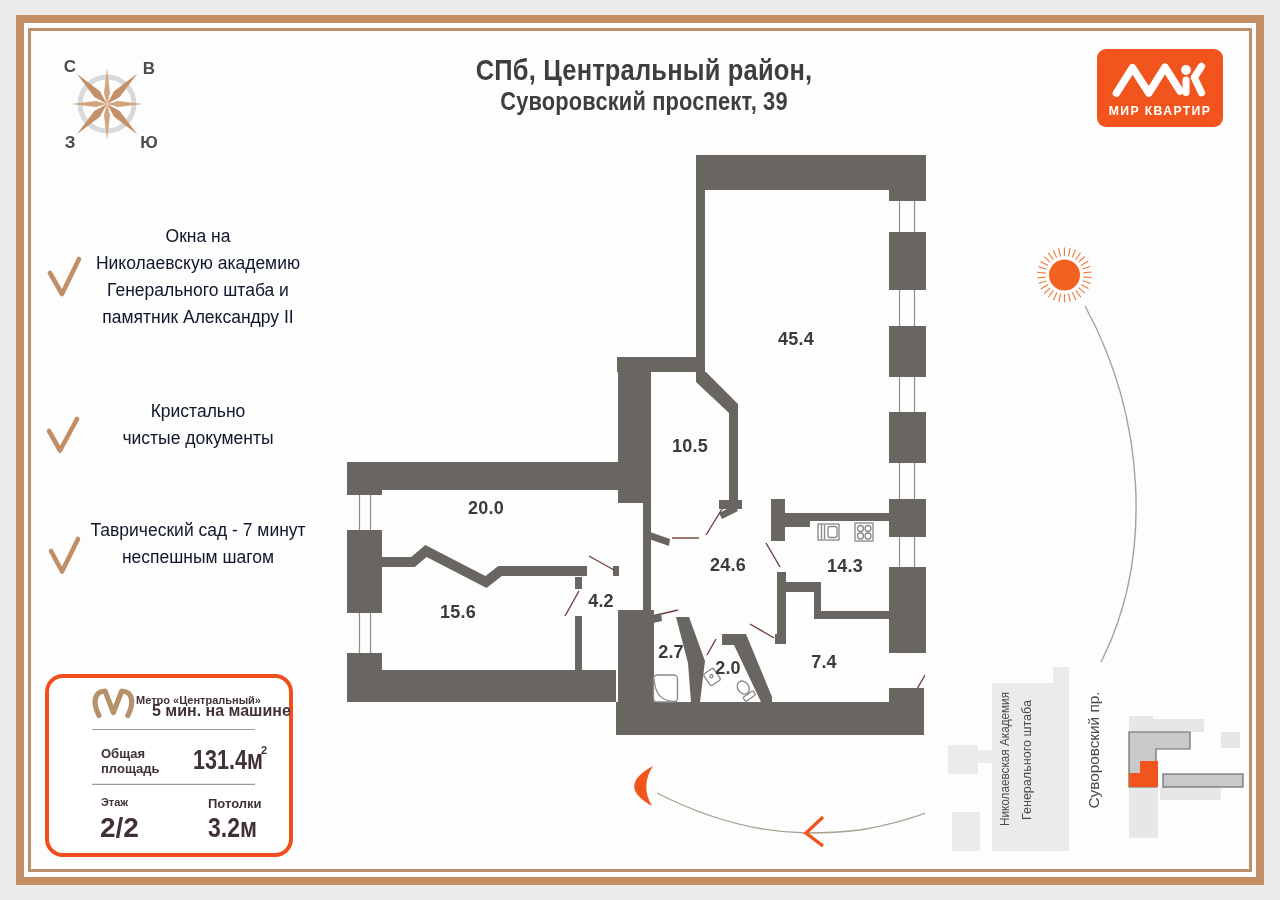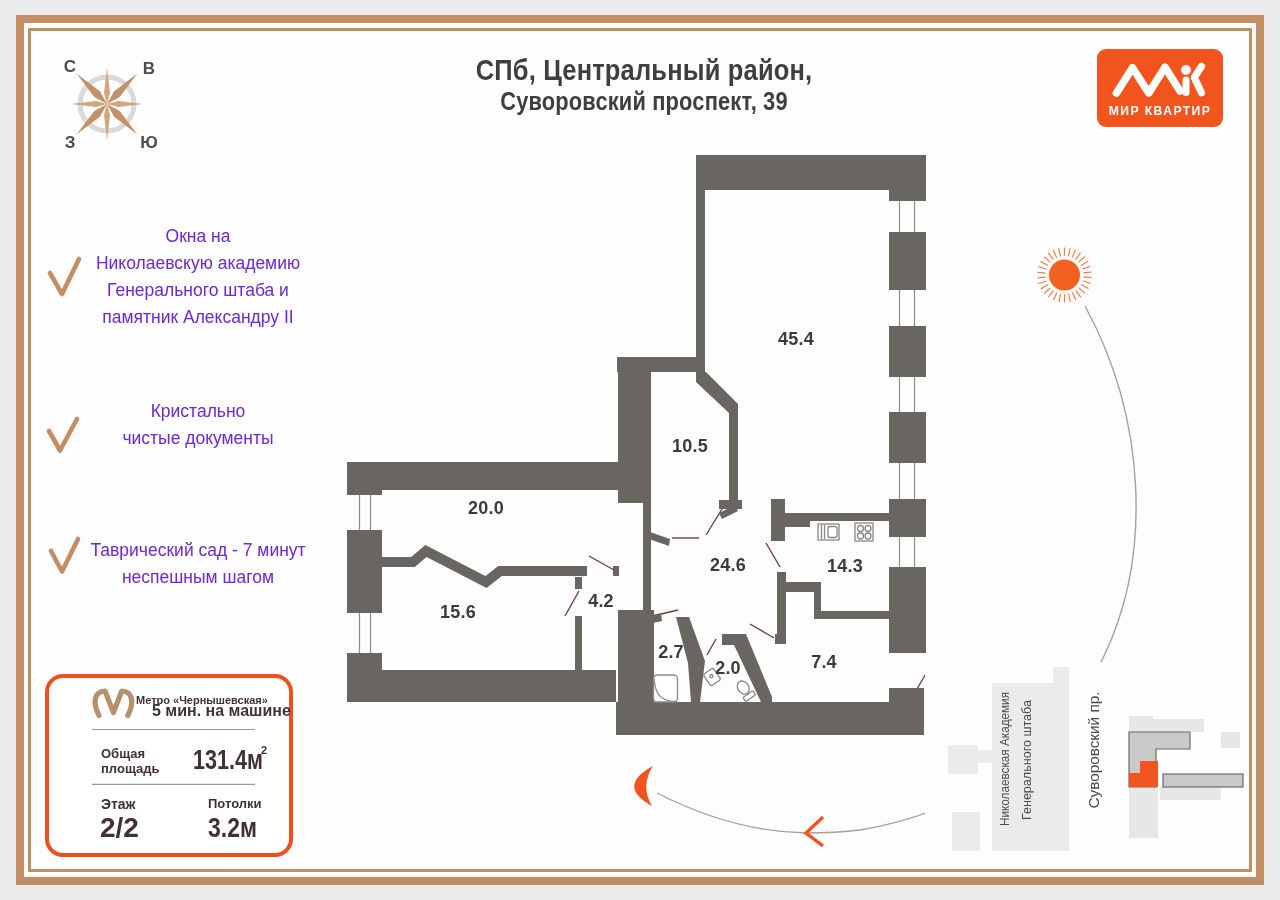--- a/index.html
+++ b/index.html
@@ -2,43 +2,43 @@
 <html><head>
 <meta charset="utf-8">
 <style>
   html,body{margin:0;padding:0;}
   body{width:1280px;height:900px;background:#ebebeb;font-family:"Liberation Sans",sans-serif;position:relative;overflow:hidden;}
   .abs{position:absolute;}
   .frame-outer{left:16px;top:15px;width:1248px;height:870px;border:8px solid #c38e63;background:#fdfdfd;box-sizing:border-box;}
   .frame-inner{left:28px;top:28px;width:1224px;height:844px;border:3px solid #bd9068;box-sizing:border-box;}
   .title1{left:344px;top:53px;width:600px;text-align:center;font-size:30px;font-weight:bold;color:#3e3e3e;letter-spacing:0.2px;transform:scaleX(0.85);}
   .title2{left:344px;top:86px;width:600px;text-align:center;font-size:26px;font-weight:bold;color:#3e3e3e;letter-spacing:0.2px;transform:scaleX(0.84);}
-  .feat{width:250px;text-align:center;font-size:17.5px;line-height:27px;color:#6d28d9;}
+  .feat{width:250px;text-align:center;font-size:17.5px;line-height:27px;color:#0f172a;}
   .card{left:45px;top:674px;width:248px;height:183px;border:4px solid #f04f1d;border-radius:18px;background:#fff;box-sizing:border-box;}
   .ct{color:#3f3136;font-weight:bold;}
 </style>
 </head>
 <body>
 <div class="abs frame-outer"></div>
 <div class="abs frame-inner"></div>
 
 <div class="abs title1">СПб, Центральный район,</div>
 <div class="abs title2">Суворовский проспект, 39</div>
 
 <div class="abs feat" style="left:73px;top:223px;">Окна на<br>Николаевскую академию<br>Генерального штаба и<br>памятник Александру II</div>
 <div class="abs feat" style="left:73px;top:398px;">Кристально<br>чистые документы</div>
-<div class="abs feat" style="left:73px;top:537px;">Таврический сад - 7 минут<br>неспешным шагом</div>
+<div class="abs feat" style="left:73px;top:517px;">Таврический сад - 7 минут<br>неспешным шагом</div>
 
 <div class="abs card"></div>
-<div class="abs ct" style="left:136px;top:694px;font-size:11px;">Метро «Чернышевская»</div>
+<div class="abs ct" style="left:136px;top:694px;font-size:11px;">Метро «Центральный»</div>
 <div class="abs ct" style="left:152px;top:702px;font-size:16px;">5 мин. на машине</div>
 <div class="abs ct" style="left:101px;top:746px;font-size:13px;">Общая<br>площадь</div>
 <div class="abs ct" style="left:193px;top:744px;font-size:28px;transform:scaleX(0.77);transform-origin:left top;">131.4м</div>
 <div class="abs ct" style="left:261px;top:744px;font-size:11px;">2</div>
-<div class="abs ct" style="left:101px;top:796px;font-size:14px;">Этаж</div>
+<div class="abs ct" style="left:101px;top:796px;font-size:11px;">Этаж</div>
 <div class="abs ct" style="left:208px;top:796px;font-size:13px;">Потолки</div>
 <div class="abs ct" style="left:100px;top:812px;font-size:28px;">2/2</div>
 <div class="abs ct" style="left:208px;top:812px;font-size:28px;transform:scaleX(0.82);transform-origin:left top;">3.2м</div>
 
 <svg class="abs" style="left:0;top:0;" width="1280" height="900" viewBox="0 0 1280 900">
 <g id="compass">
   <circle cx="107" cy="104" r="27" fill="none" stroke="#d9d9d9" stroke-width="5"></circle>
 
   <g fill="#cfa67e">
     <polygon points="107,68 110,93 107,104 104,93"></polygon>

